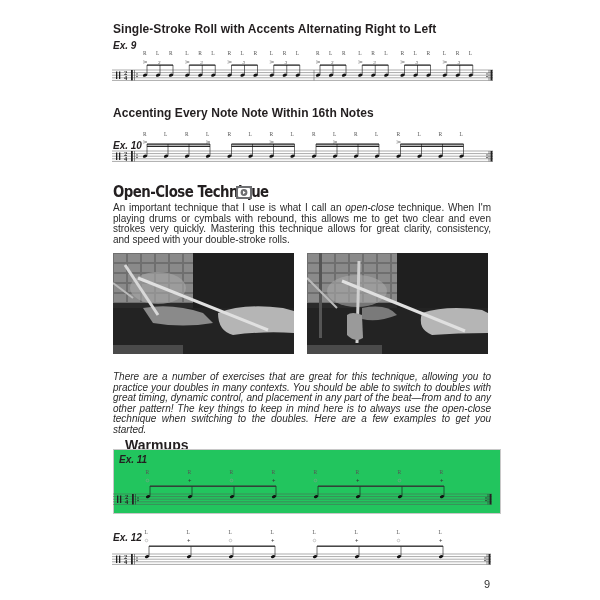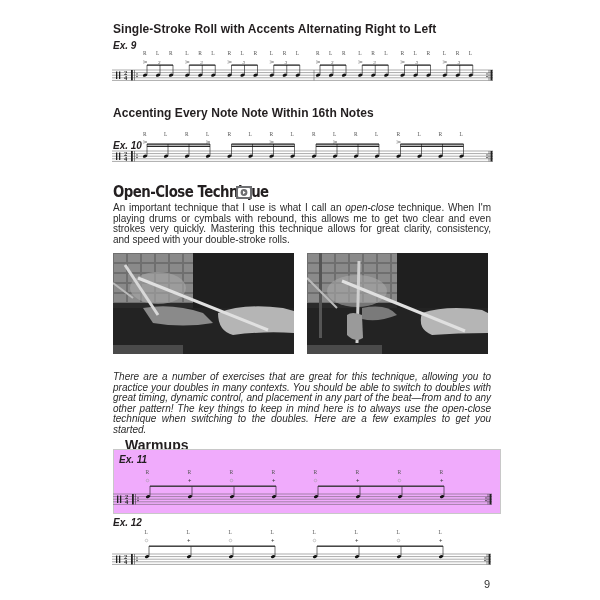--- a/index.html
+++ b/index.html
@@ -6,21 +6,21 @@
   body { width: 600px; height: 600px; position: relative; overflow: hidden;
          font-family: "Liberation Sans", "DejaVu Sans", sans-serif; color: #231f20; }
   .abs { position: absolute; }
   .subhead { font-weight: bold; font-size: 12px; letter-spacing: 0.05px; }
   .exlabel { font-style: italic; font-weight: bold; font-size: 10px; }
   .h1 { font-family: "DejaVu Sans", sans-serif; font-weight: bold; font-size: 15.5px;
         letter-spacing: -0.6px; transform: scaleX(0.86); transform-origin: left top; }
   .para { font-size: 10px; line-height: 10.6px; text-align: justify; color: #2a2a2a; width: 378px; }
   .para p { margin: 0; }
   .photo { background: #2a2a2a; overflow: hidden; }
-  .boxed { border: 1px solid #c8c8c8; background: #f0abfc; }
+  .boxed { border: 1px solid #c8c8c8; background: #22c55e; }
   .pagenum { font-size: 11px; color: #333; }
   svg text { font-family: "Liberation Serif", serif; }
 </style>
 </head>
 <body>
 
 <div class="abs subhead" style="left:113px; top:22px;">Single-Stroke Roll with Accents Alternating Right to Left</div>
 <div class="abs exlabel" style="left:113px; top:40px;">Ex. 9</div>
 <svg class="abs" id="ex9" style="left:110px; top:48px;" width="385" height="38">
     <line x1="2" y1="22" x2="383" y2="22" stroke="#555" stroke-width="0.5"></line>
@@ -332,21 +332,21 @@
       <ellipse cx="289" cy="32.6" rx="2.2" ry="1.5" fill="#111" transform="rotate(-20 289 32.6)"></ellipse>
       <line x1="291" y1="22" x2="291" y2="32.6" stroke="#111" stroke-width="0.6"></line>
       <text x="328.5" y="10" font-size="5.5" fill="#555">R</text>
       <text x="329" y="19" font-size="6" font-weight="bold" fill="#333">+</text>
       <ellipse cx="331" cy="32.6" rx="2.2" ry="1.5" fill="#111" transform="rotate(-20 331 32.6)"></ellipse>
       <line x1="333" y1="22" x2="333" y2="32.6" stroke="#111" stroke-width="0.6"></line>
       <rect x="207" y="21.5" width="126" height="1.4" fill="#333"></rect>
     </svg>
 </div>
 
-<div class="abs exlabel" style="left:113px; top:517px;">Ex. 12</div>
+<div class="abs exlabel" style="left:113px; top:532px;">Ex. 12</div>
 <svg class="abs" id="ex12" style="left:110px; top:524px;" width="385" height="45">
     <line x1="2" y1="30" x2="381" y2="30" stroke="#555" stroke-width="0.5"></line>
     <line x1="2" y1="32.6" x2="381" y2="32.6" stroke="#555" stroke-width="0.5"></line>
     <line x1="2" y1="35.2" x2="381" y2="35.2" stroke="#555" stroke-width="0.5"></line>
     <line x1="2" y1="37.8" x2="381" y2="37.8" stroke="#555" stroke-width="0.5"></line>
     <line x1="2" y1="40.4" x2="381" y2="40.4" stroke="#555" stroke-width="0.5"></line>
     <rect x="6" y="31.5" width="1.3" height="7.5" fill="#222"></rect>
     <rect x="9" y="31.5" width="1.3" height="7.5" fill="#222"></rect>
     <text x="14" y="35" font-size="6.5" font-weight="bold" fill="#222">2</text>
     <text x="14" y="40.4" font-size="6.5" font-weight="bold" fill="#222">4</text>

